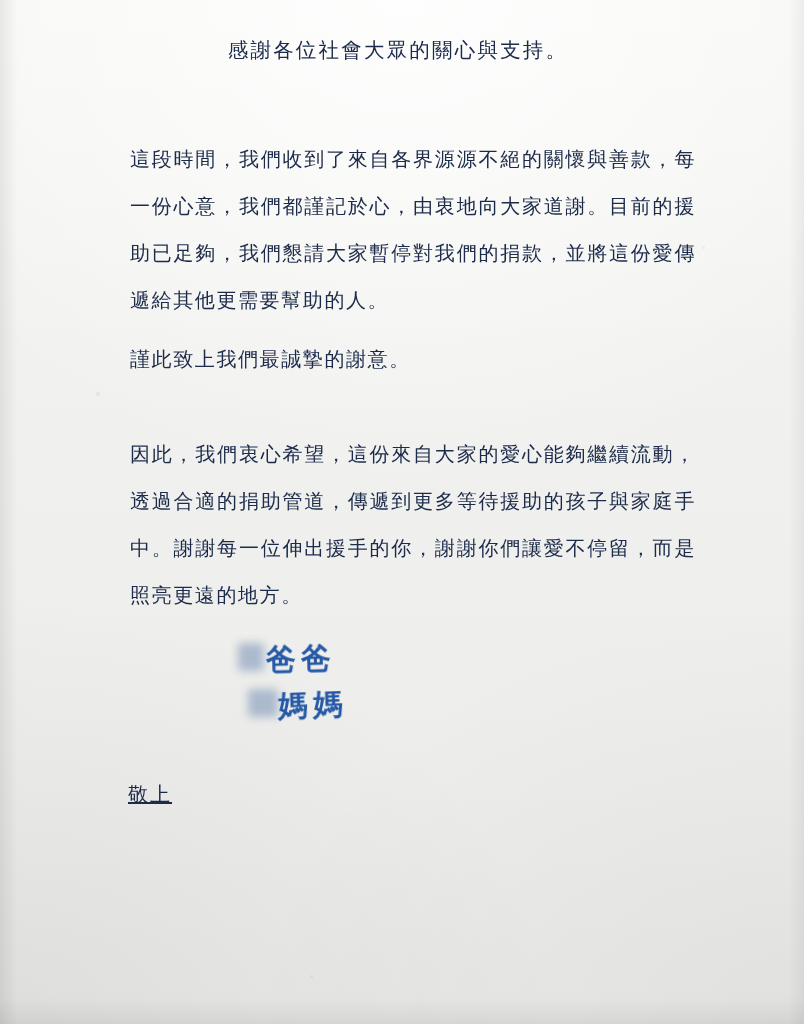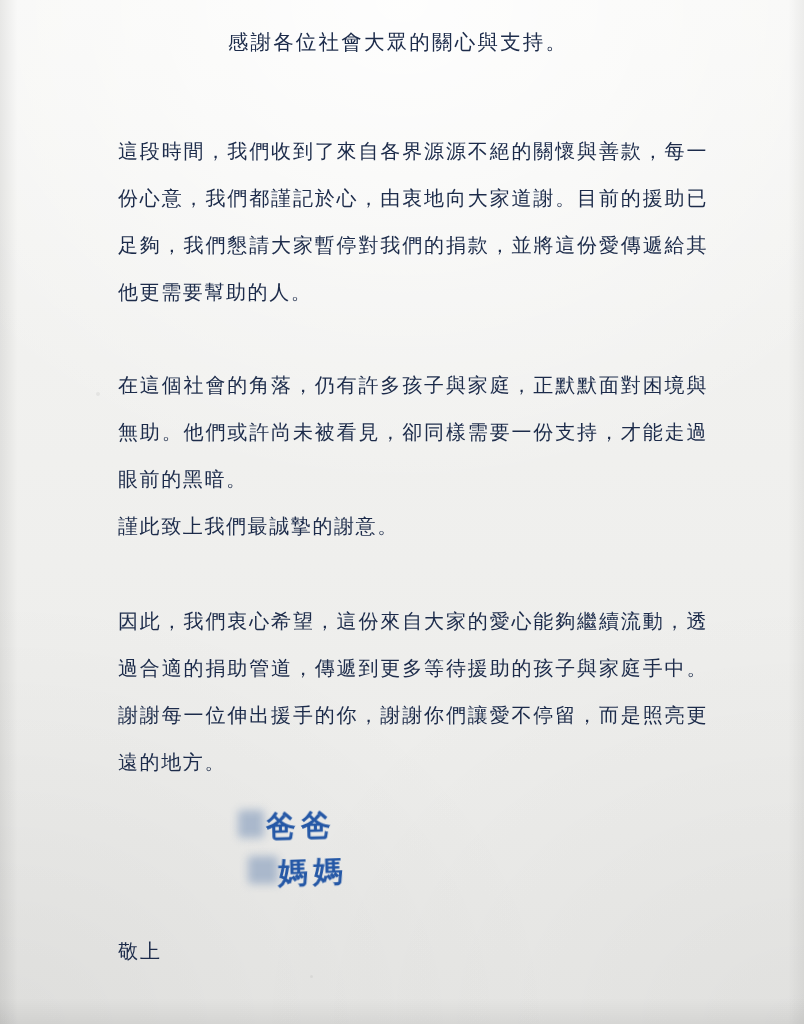--- a/index.html
+++ b/index.html
@@ -56,33 +56,33 @@
     background: linear-gradient(0deg, rgba(0,0,0,0.06), rgba(0,0,0,0));
     pointer-events: none;
   }
 
   .content {
     position: relative;
     padding: 0 96px 0 118px;
   }
 
   .doc-title {
-    margin: 0;
+    margin: 8px;
     padding-top: 28px;
     text-align: center;
     font-size: 20.5px;
     letter-spacing: 2.2px;
     color: #1c2b4a;
     font-weight: 400;
     text-indent: 0;
     padding-right: 30px;
   }
 
   .para {
-    margin: 0;
+    margin: 12px;
     color: #1c2b4a;
     font-size: 20px;
     line-height: 47px;
     letter-spacing: 1.6px;
     text-align: justify;
     text-justify: inter-character;
   }
 
   .para.p1 { margin-top: 72px; }
   .para.p2 { margin-top: 46px; }
@@ -118,25 +118,26 @@
   .redact {
     position: absolute;
     border-radius: 3px;
     background: rgba(150,168,195,0.75);
     filter: blur(4px);
   }
   .redact.r1 { left: 120px; top: 10px; width: 26px; height: 28px; }
   .redact.r2 { left: 130px; top: 56px; width: 30px; height: 28px; }
 
   .closing {
-    margin: 0;
+    margin: 10px;
     padding-top: 6px;
     color: #1c2b4a;
     font-size: 20px;
     letter-spacing: 2px;
+    text-decoration: underline;
   }
 
   
   .speck {
     position: absolute;
     background: rgba(0,0,0,0.05);
     border-radius: 50%;
     pointer-events: none;
   }
 </style>
@@ -152,21 +153,20 @@
   <span class="speck" style="left:96px; top:392px; width:4px; height:4px;"></span>
   <span class="speck" style="left:702px; top:246px; width:3px; height:3px;"></span>
   <span class="speck" style="left:310px; top:975px; width:3px; height:3px;"></span>
 
   <div class="content">
 
     <h1 class="doc-title">感謝各位社會大眾的關心與支持。</h1>
 
     <p class="para p1">這段時間，我們收到了來自各界源源不絕的關懷與善款，每一份心意，我們都謹記於心，由衷地向大家道謝。目前的援助已足夠，我們懇請大家暫停對我們的捐款，並將這份愛傳遞給其他更需要幫助的人。</p>
 
-    <p class="para p2">在這個社會的角落，仍有許多孩子與家庭，正默默面對困境與無助。他們或許尚未被看見，卻同樣需要一份支持，才能走過眼前的黑暗。</p>
 
     <p class="para p4">謹此致上我們最誠摯的謝意。</p>
 
     <p class="para p3">因此，我們衷心希望，這份來自大家的愛心能夠繼續流動，透過合適的捐助管道，傳遞到更多等待援助的孩子與家庭手中。謝謝每一位伸出援手的你，謝謝你們讓愛不停留，而是照亮更遠的地方。</p>
 
     <div class="sign-block">
       <span class="redact r1"></span>
       <span class="redact r2"></span>
       <span class="hand name-father">爸爸</span>
       <span class="hand name-mother">媽媽</span>

